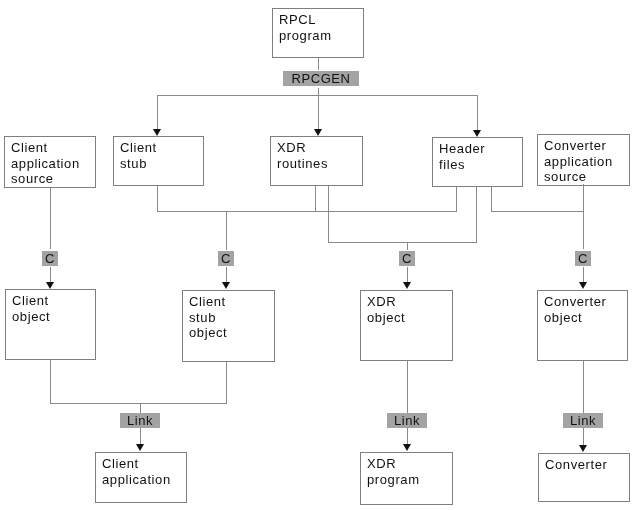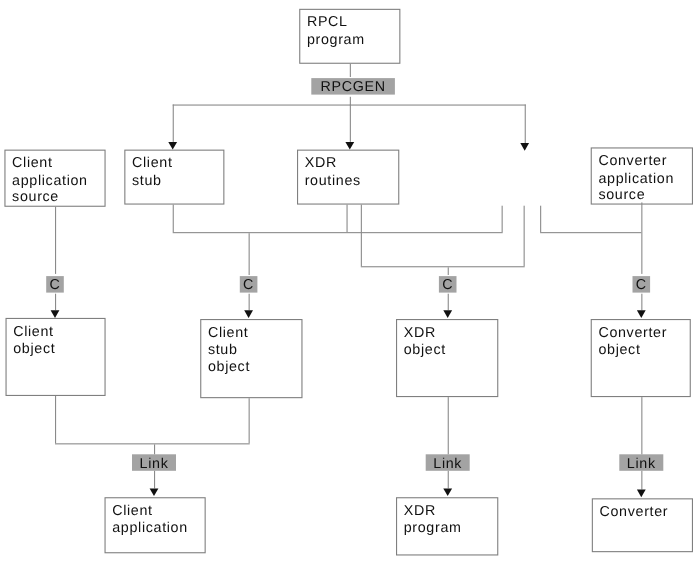--- a/index.html
+++ b/index.html
@@ -41,20 +41,24 @@
 application
 source</span>
     </div>
   <div class="node" style="left:113px;top:136px;width:91px;height:50px">
       <span class="node-label">Client
 stub</span>
     </div>
   <div class="node" style="left:270px;top:136px;width:93px;height:50px">
       <span class="node-label">XDR
 routines</span>
+    </div>
+  <div class="node" style="left:432px;top:137px;width:91px;height:50px">
+      <span class="node-label">Header
+files</span>
     </div>
   <div class="node" style="left:537px;top:134px;width:93px;height:52px">
       <span class="node-label">Converter
 application
 source</span>
     </div>
   <div class="node" style="left:5px;top:289px;width:91px;height:71px">
       <span class="node-label">Client
 object</span>
     </div>

